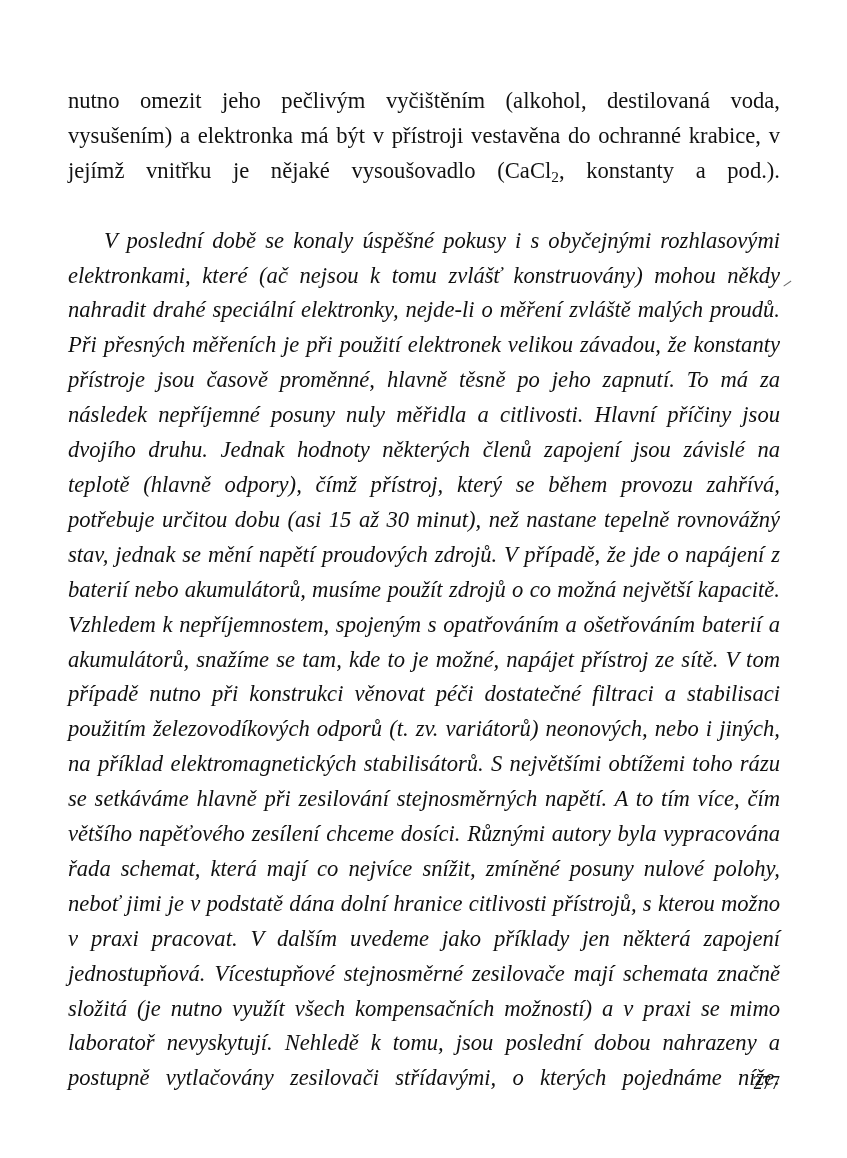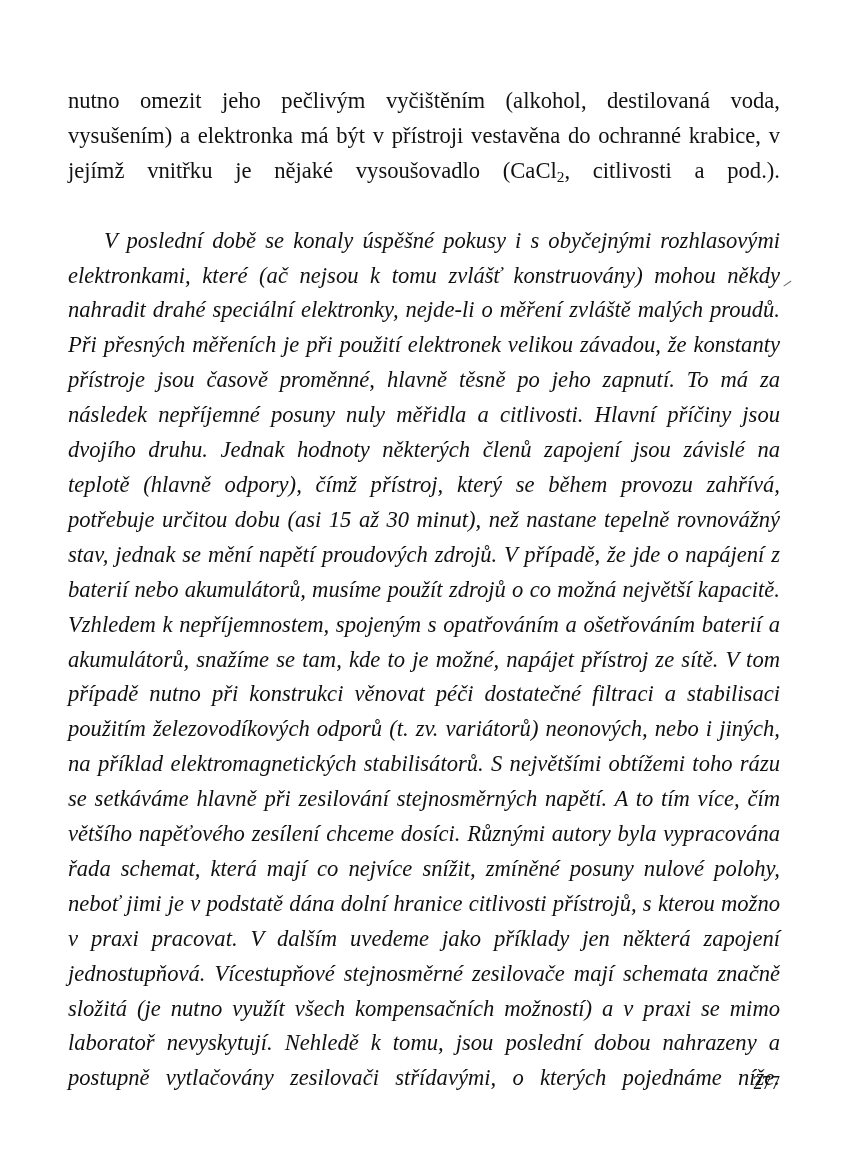--- a/index.html
+++ b/index.html
@@ -83,21 +83,21 @@
     opacity: 0.75;
   }
 </style>
 </head>
 <body>
 
 <div class="page">
 
   <div class="text-block">
 
-    <p class="para"><span>nutno omezit jeho pečlivým vyčištěním (alkohol, destilovaná voda, vysušením) a elektronka má být v přístroji vestavěna do ochranné krabice, v jejímž vnitřku je nějaké vysoušovadlo (CaCl</span><sub>2</sub><span>, citlivosti a pod.).</span></p>
+    <p class="para"><span>nutno omezit jeho pečlivým vyčištěním (alkohol, destilovaná voda, vysušením) a elektronka má být v přístroji vestavěna do ochranné krabice, v jejímž vnitřku je nějaké vysoušovadlo (CaCl</span><sub>2</sub><span>, konstanty a pod.).</span></p>
 
     <p class="para indented"><span>V poslední době se konaly úspěšné pokusy i s obyčejnými rozhlasovými elektronkami, které (ač nejsou k tomu zvlášť konstruovány) mohou někdy nahradit drahé speciální elektronky, nejde-li o měření zvláště malých proudů. Při přesných měřeních je při použití elektronek velikou závadou, že konstanty přístroje jsou časově proměnné, hlavně těsně po jeho zapnutí. To má za následek nepříjemné posuny nuly měřidla a citlivosti. Hlavní příčiny jsou dvojího druhu. Jednak hodnoty některých členů zapojení jsou závislé na teplotě (hlavně odpory), čímž přístroj, který se během provozu zahřívá, potřebuje určitou dobu (asi 15 až 30 minut), než nastane tepelně rovnovážný stav, jednak se mění napětí proudových zdrojů. V případě, že jde o napájení z baterií nebo akumulátorů, musíme použít zdrojů o co možná největší kapacitě. Vzhledem k nepříjemnostem, spojeným s opatřováním a ošetřováním baterií a akumulátorů, snažíme se tam, kde to je možné, napájet přístroj ze sítě. V tom případě nutno při konstrukci věnovat péči dostatečné filtraci a stabilisaci použitím železovodíkových odporů (t. zv. variátorů) neonových, nebo i jiných, na příklad elektromagnetických stabilisátorů. S největšími obtížemi toho rázu se setkáváme hlavně při zesilování stejnosměrných napětí. A to tím více, čím většího napěťového zesílení chceme dosíci. Různými autory byla vypracována řada schemat, která mají co nejvíce snížit, zmíněné posuny nulové polohy, neboť jimi je v podstatě dána dolní hranice citlivosti přístrojů, s kterou možno v praxi pracovat. V dalším uvedeme jako příklady jen některá zapojení jednostupňová. Vícestupňové stejnosměrné zesilovače mají schemata značně složitá (je nutno využít všech kompensačních možností) a v praxi se mimo laboratoř nevyskytují. Nehledě k tomu, jsou poslední dobou nahrazeny a postupně vytlačovány zesilovači střídavými, o kterých pojednáme níže.</span></p>
 
     <div class="gap"></div>
 
   </div>
 
   <div class="scan-artifact"></div>
 
   <div class="folio">277</div>

